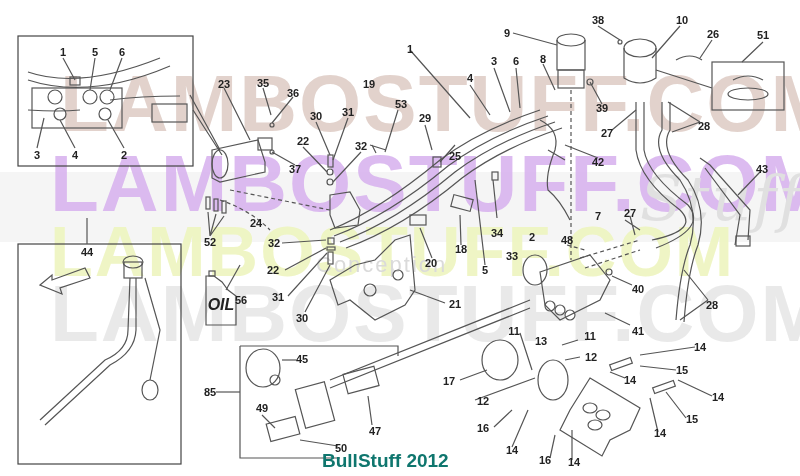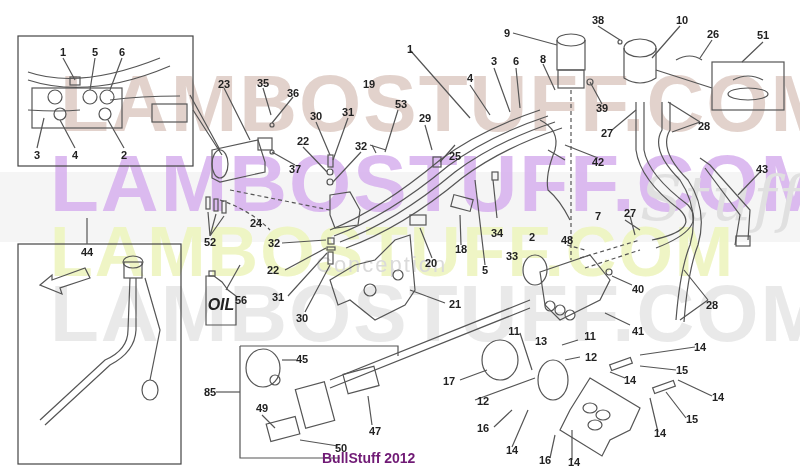--- a/index.html
+++ b/index.html
@@ -1,20 +1,20 @@
 <!DOCTYPE html>
 <html><head>
 <meta charset="utf-8">
 <style>
   html, body { margin:0; padding:0; background:#fff; }
   body { width:800px; height:476px; overflow:hidden; position:relative; font-family:"Liberation Sans", sans-serif; }
   #stage { position:absolute; left:0; top:0; width:800px; height:476px; }
   .wm { position:absolute; font-family:"Liberation Sans", sans-serif; font-weight:bold; white-space:nowrap; pointer-events:none; letter-spacing:2px; }
   .callout { position:absolute; font-family:"Liberation Sans", sans-serif; font-weight:bold; font-size:11px; color:#222; transform:translate(-50%,-50%); white-space:nowrap; }
-  .footer { position:absolute; left:322px; top:450px; font-family:"Liberation Sans", sans-serif; font-weight:bold; font-size:14px; color:#701a75; }
+  .footer { position:absolute; left:322px; top:450px; font-family:"Liberation Sans", sans-serif; font-weight:bold; font-size:19px; color:#0f766e; }
 </style>
 </head>
 <body>
 
 <div id="stage">
 
   <div class="wm" style="left:60px;top:58px;font-size:80px;color:#d9c4bc;opacity:0.75;">LAMBOSTUFF.COM</div>
   <div class="wm" style="left:0;top:172px;width:800px;height:70px;background:#ececec;opacity:0.55;"></div>
   <div class="wm" style="left:50px;top:138px;font-size:80px;color:#d7b0ee;opacity:0.85;">LAMBOSTUFF.COM</div>
   <div class="wm" style="left:50px;top:212px;font-size:70px;color:#eef5bf;opacity:0.9;">LAMBOSTUFF.COM</div>

